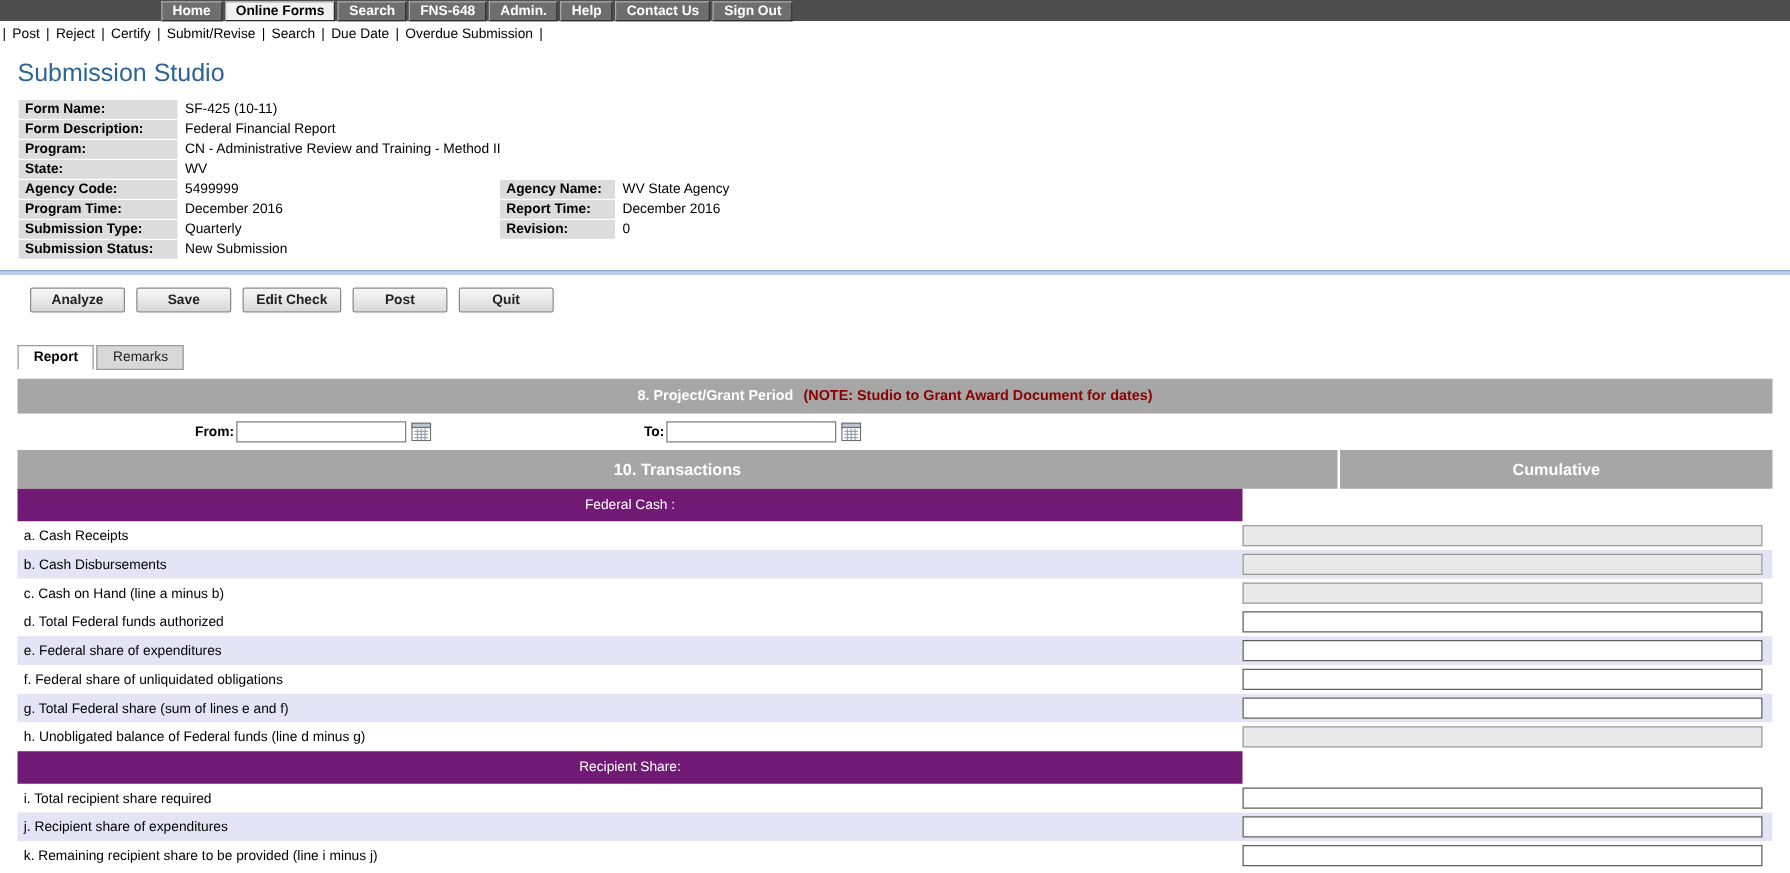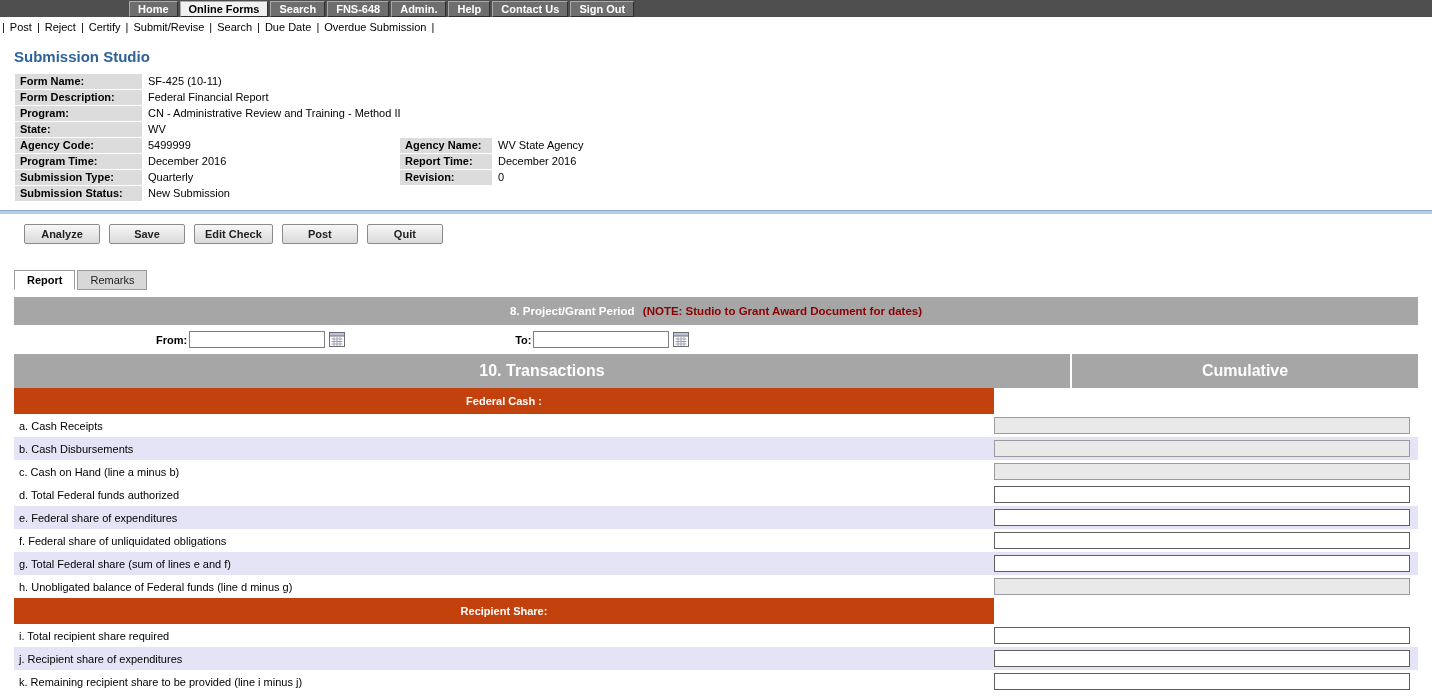--- a/index.html
+++ b/index.html
@@ -11,21 +11,21 @@
   .nav-btn { background:#6e6e6e; color:#fff; font-weight:bold; font-size:11px; line-height:12px;
              padding:1px 8px; border:1px solid; border-color:#a9a9a9 #2e2e2e #2e2e2e #a9a9a9; cursor:pointer; white-space:nowrap; }
   .nav-btn.active { background:#f1f1f1; color:#000; }
 
   
   .menubar { padding:4px 2px 3px 2px; font-size:11px; background:#fff; }
   .menu-item { margin:0 5px; cursor:pointer; }
   .menu-sep { color:#000; }
 
   .content { padding:0 14px; }
-  .page-title { color:#2e6399; font-size:15px; font-weight:bold; margin-top:12px; }
+  .page-title { color:#2e6399; font-size:20px; font-weight:normal; margin-top:12px; }
 
   
   table.details { margin-top:8px; border-collapse:separate; border-spacing:1px; table-layout:fixed; width:696px; }
   table.details td { padding:1px 5px; line-height:13px; vertical-align:top; white-space:nowrap; }
   td.dlabel { background:#dcdcdc; font-weight:bold; }
   td.dvalue { background:#fff; }
 
   .divider { height:4px; background:#b8cce4; border-top:1px solid #8aa8c8; margin:8px -14px 0 -14px; }
 
   
@@ -45,27 +45,27 @@
   .rheader .note { color:#8b0000; margin-left:5px; }
 
   .period-row { display:flex; align-items:center; height:29px; background:#fff; }
   .plabel { font-weight:bold; }
   .plabel.from { margin-left:142px; }
   .plabel.to { margin-left:170px; }
   .pinput { width:136px; height:17px; border:1px solid #808080; background:#fff; margin-left:2px; font-family:inherit; font-size:11px; padding:0 3px; }
   .calbtn { margin-left:4px; display:inline-flex; cursor:pointer; line-height:0; }
 
   .cols-header { display:flex; }
-  .colh { background:#a6a6a6; color:#fff; font-weight:bold; text-align:center; padding:8px 0; font-size:16px; }
+  .colh { background:#a6a6a6; color:#fff; font-weight:bold; text-align:center; padding:8px 0; font-size:13px; }
   .colh.left { flex:1; }
   .colh.right { width:346px; margin-left:2px; }
 
   .trow { display:flex; align-items:center; }
   .section-row { margin-top:0; }
-  .section-bar { flex:1; background:#c2410c; color:#fff; font-weight:bold; text-align:center; padding:7px 0; }
+  .section-bar { flex:1; background:#701a75; color:#fff; font-weight:normal; text-align:center; padding:7px 0; }
   .section-rest { width:424px; background:#fff; }
 
   .field-row { height:23px; background:#fff; }
   .field-row.alt { background:#e4e4f6; }
   .tlabel { flex:1; padding-left:5px; font-size:11px; }
   .tvalue { width:424px; padding-right:8px; }
   .amount { width:100%; height:17px; border:1px solid #5f5f5f; background:#fff; font-family:inherit; font-size:11px; padding:0 3px; }
   .amount.ro { background:#e9e9e9; border:1px solid #9b9b9b; }
 </style>
 </head>

